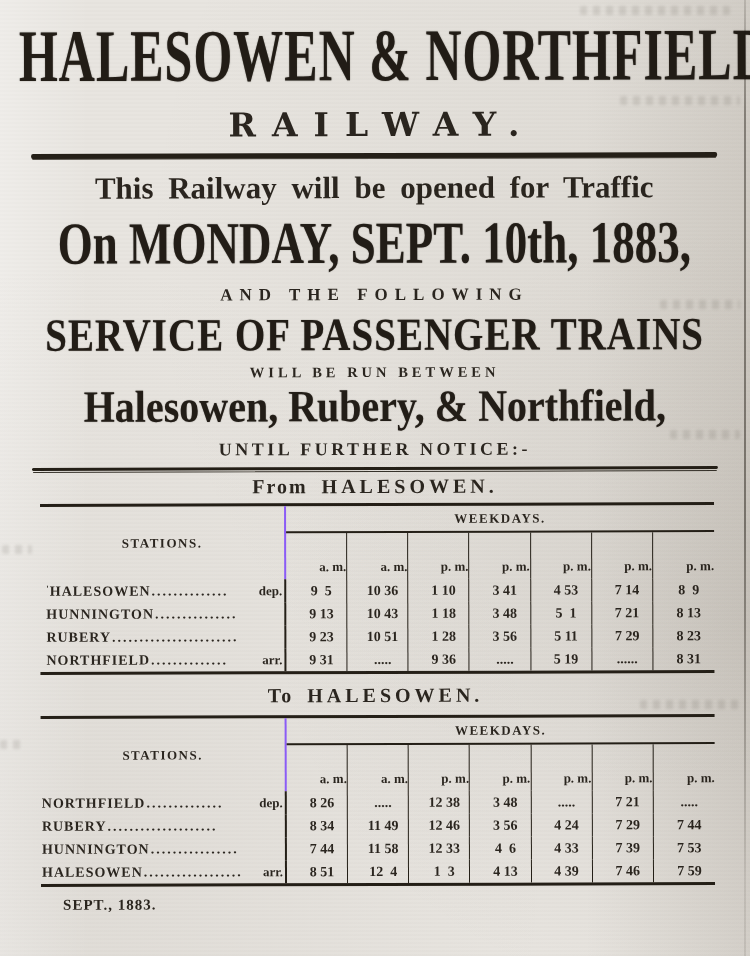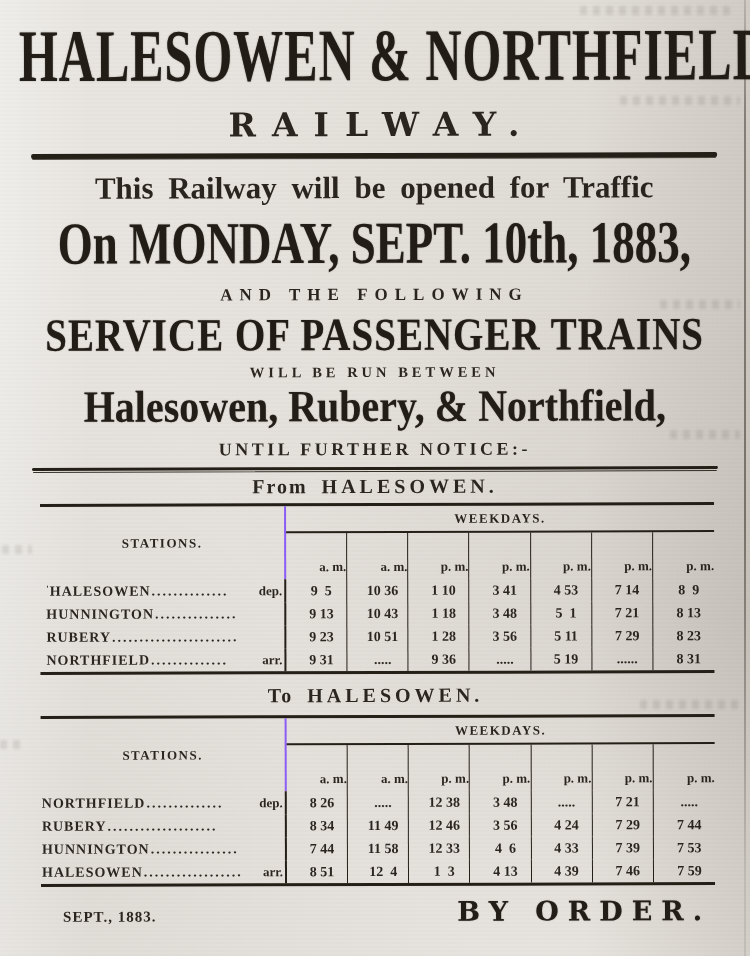--- a/index.html
+++ b/index.html
@@ -330,21 +330,20 @@
     <div class="c-t">12  4</div>
     <div class="c-t">1  3</div>
     <div class="c-t">4 13</div>
     <div class="c-t">4 39</div>
     <div class="c-t">7 46</div>
     <div class="c-t last">7 59</div>
   </div>
 
   <div class="footer">
     <span class="footer-date">SEPT., 1883.</span>
-    <span class="footer-order">BY ORDER.</span>
   </div>
 
 </div>
 
 <div class="smudge" style="left:580px; top:6px;  width:150px;"></div>
 <div class="smudge" style="left:620px; top:96px; width:120px;"></div>
 <div class="smudge" style="left:660px; top:300px; width:80px;"></div>
 <div class="smudge" style="left:670px; top:430px; width:70px;"></div>
 <div class="smudge" style="left:2px;   top:545px; width:30px;"></div>
 <div class="smudge" style="left:0px;   top:740px; width:26px;"></div>

